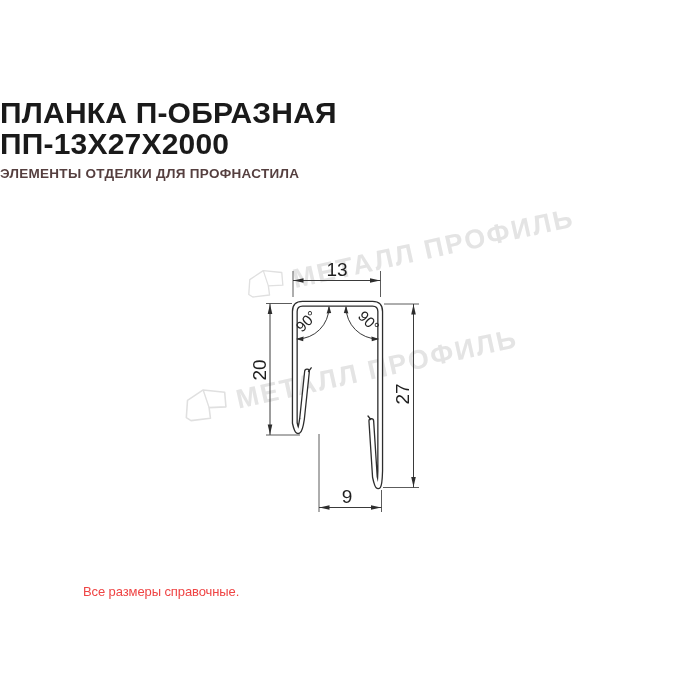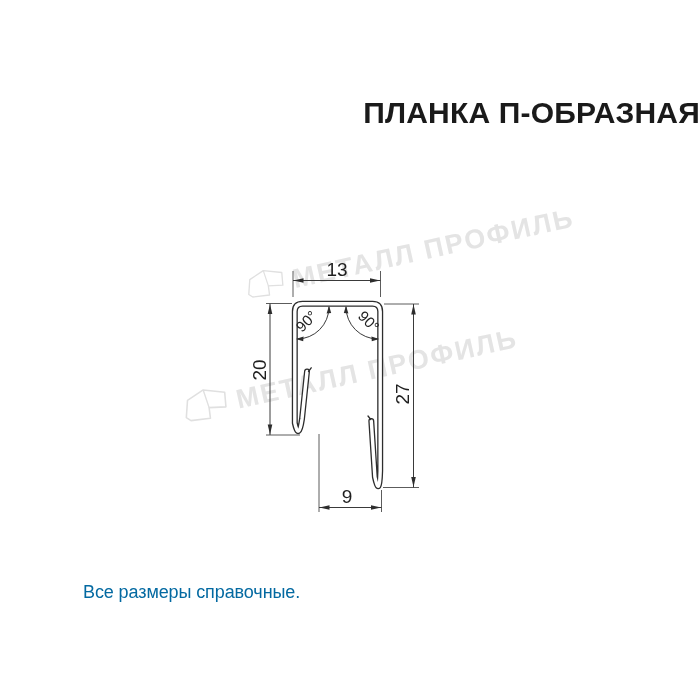--- a/index.html
+++ b/index.html
@@ -1,21 +1,21 @@
 <!DOCTYPE html>
 <html><head>
 <meta charset="utf-8">
 <style>
   html,body{margin:0;padding:0;background:#fff;}
   .page{
     position:relative;width:700px;height:700px;background:#fff;overflow:hidden;
     font-family:"Liberation Sans",sans-serif;
   }
   
-  .header{position:absolute;left:0;top:97px;width:700px;text-align:right;}
+  .header{position:absolute;left:0;top:97px;width:700px;text-align:left;}
   .title-line{
     font-weight:bold;font-size:30px;line-height:31px;color:#1a1a1a;
     letter-spacing:0.2px;
   }
   .subtitle{
     margin-top:7px;font-weight:bold;font-size:13.5px;letter-spacing:0.3px;
     color:#553f3f;
   }
   
   .watermark{
@@ -34,22 +34,22 @@
   .sheet-inner{fill:none;stroke:#ffffff;stroke-width:3.4;stroke-linecap:round;stroke-linejoin:round;}
   .cut-tick{stroke:#2d2d2d;stroke-width:1.3;stroke-linecap:round;}
   .dim-line{stroke:#3a3a3a;stroke-width:1;}
   .ext-line{stroke:#4a4a4a;stroke-width:0.9;}
   .arrow{fill:#2d2d2d;stroke:none;}
   .dim-text{font-size:19px;fill:#1f1f1f;font-family:"Liberation Sans",sans-serif;}
   .angle-arc{fill:none;stroke:#3a3a3a;stroke-width:1;}
   .angle-text{font-size:15px;fill:#222;font-family:"Liberation Sans",sans-serif;}
   
   .footer{
-    position:absolute;left:83px;top:584px;font-size:18px;line-height:16.5px;
-    color:#0369a1;letter-spacing:-0.1px;
+    position:absolute;left:83px;top:584px;font-size:13px;line-height:16.5px;
+    color:#ef4444;letter-spacing:-0.1px;
   }
 </style>
 </head>
 <body>
 
 <div class="page">
 
   <div class="watermark wm-a">
     <svg class="wm-logo" width="42" height="36" viewBox="0 0 50 42">
       <path d="M 3,27 L 8,10 L 26,3 L 47,10 L 45,25 L 28,22 L 27,33 L 7,31 Z" fill="none" stroke="#e0e0e0" stroke-width="1.6" stroke-linejoin="round"></path>
@@ -61,20 +61,22 @@
   <div class="watermark wm-b">
     <svg class="wm-logo" width="49" height="41" viewBox="0 0 50 42">
       <path d="M 3,27 L 8,10 L 26,3 L 47,10 L 45,25 L 28,22 L 27,33 L 7,31 Z" fill="none" stroke="#e0e0e0" stroke-width="1.6" stroke-linejoin="round"></path>
       <path d="M 26,3 L 28,22" fill="none" stroke="#e0e0e0" stroke-width="1.4"></path>
     </svg>
     <span class="wm-text">МЕТАЛЛ ПРОФИЛЬ</span>
   </div>
 
   <div class="header">
     <div class="title-line">ПЛАНКА П-ОБРАЗНАЯ</div>
+    <div class="title-line">ПП-13Х27Х2000</div>
+    <div class="subtitle">ЭЛЕМЕНТЫ ОТДЕЛКИ ДЛЯ ПРОФНАСТИЛА</div>
   </div>
 
   <svg class="drawing" width="700" height="700" viewBox="0 0 700 700">
 
     <g>
       <path class="sheet-outer" d="M 307,371.5 L 302,419 Q 298.8,441 294.8,423
                L 294.8,311.5 Q 294.8,303.8 302.5,303.8
                L 372.5,303.8 Q 380.2,303.8 380.2,311.5
                L 380.2,471 Q 379.5,498 374.9,477 L 371.3,421"></path>
       <path class="sheet-inner" d="M 307,371.5 L 302,419 Q 298.8,441 294.8,423

